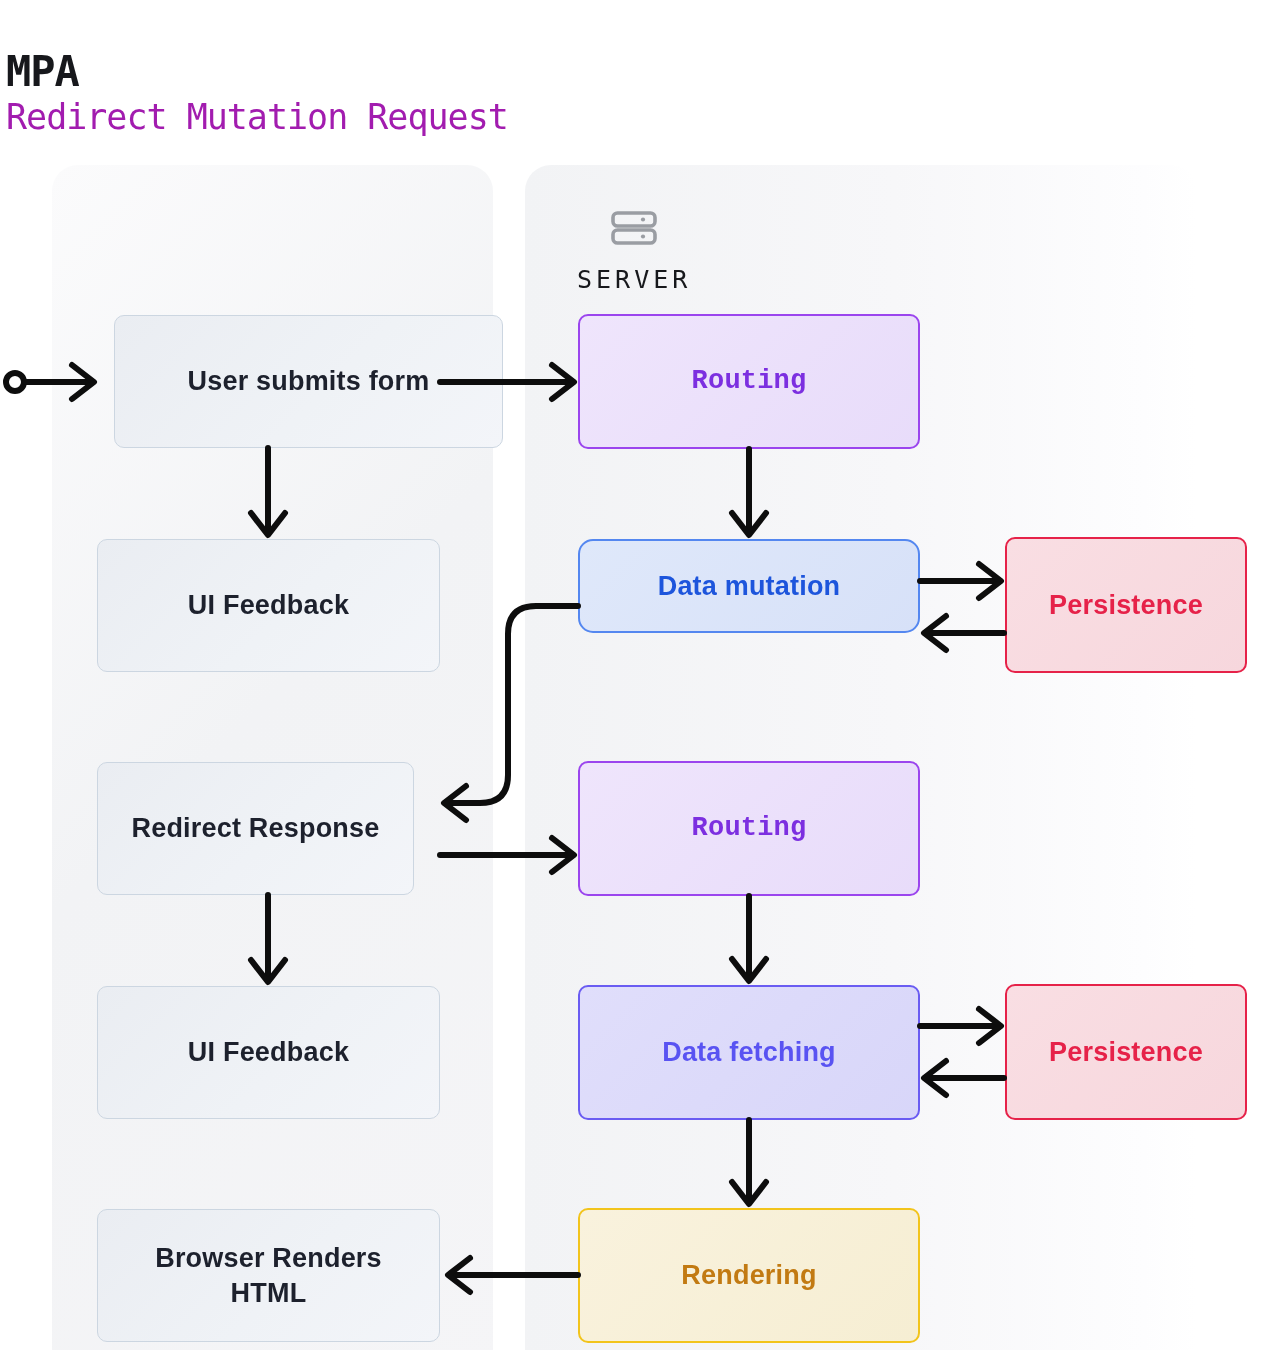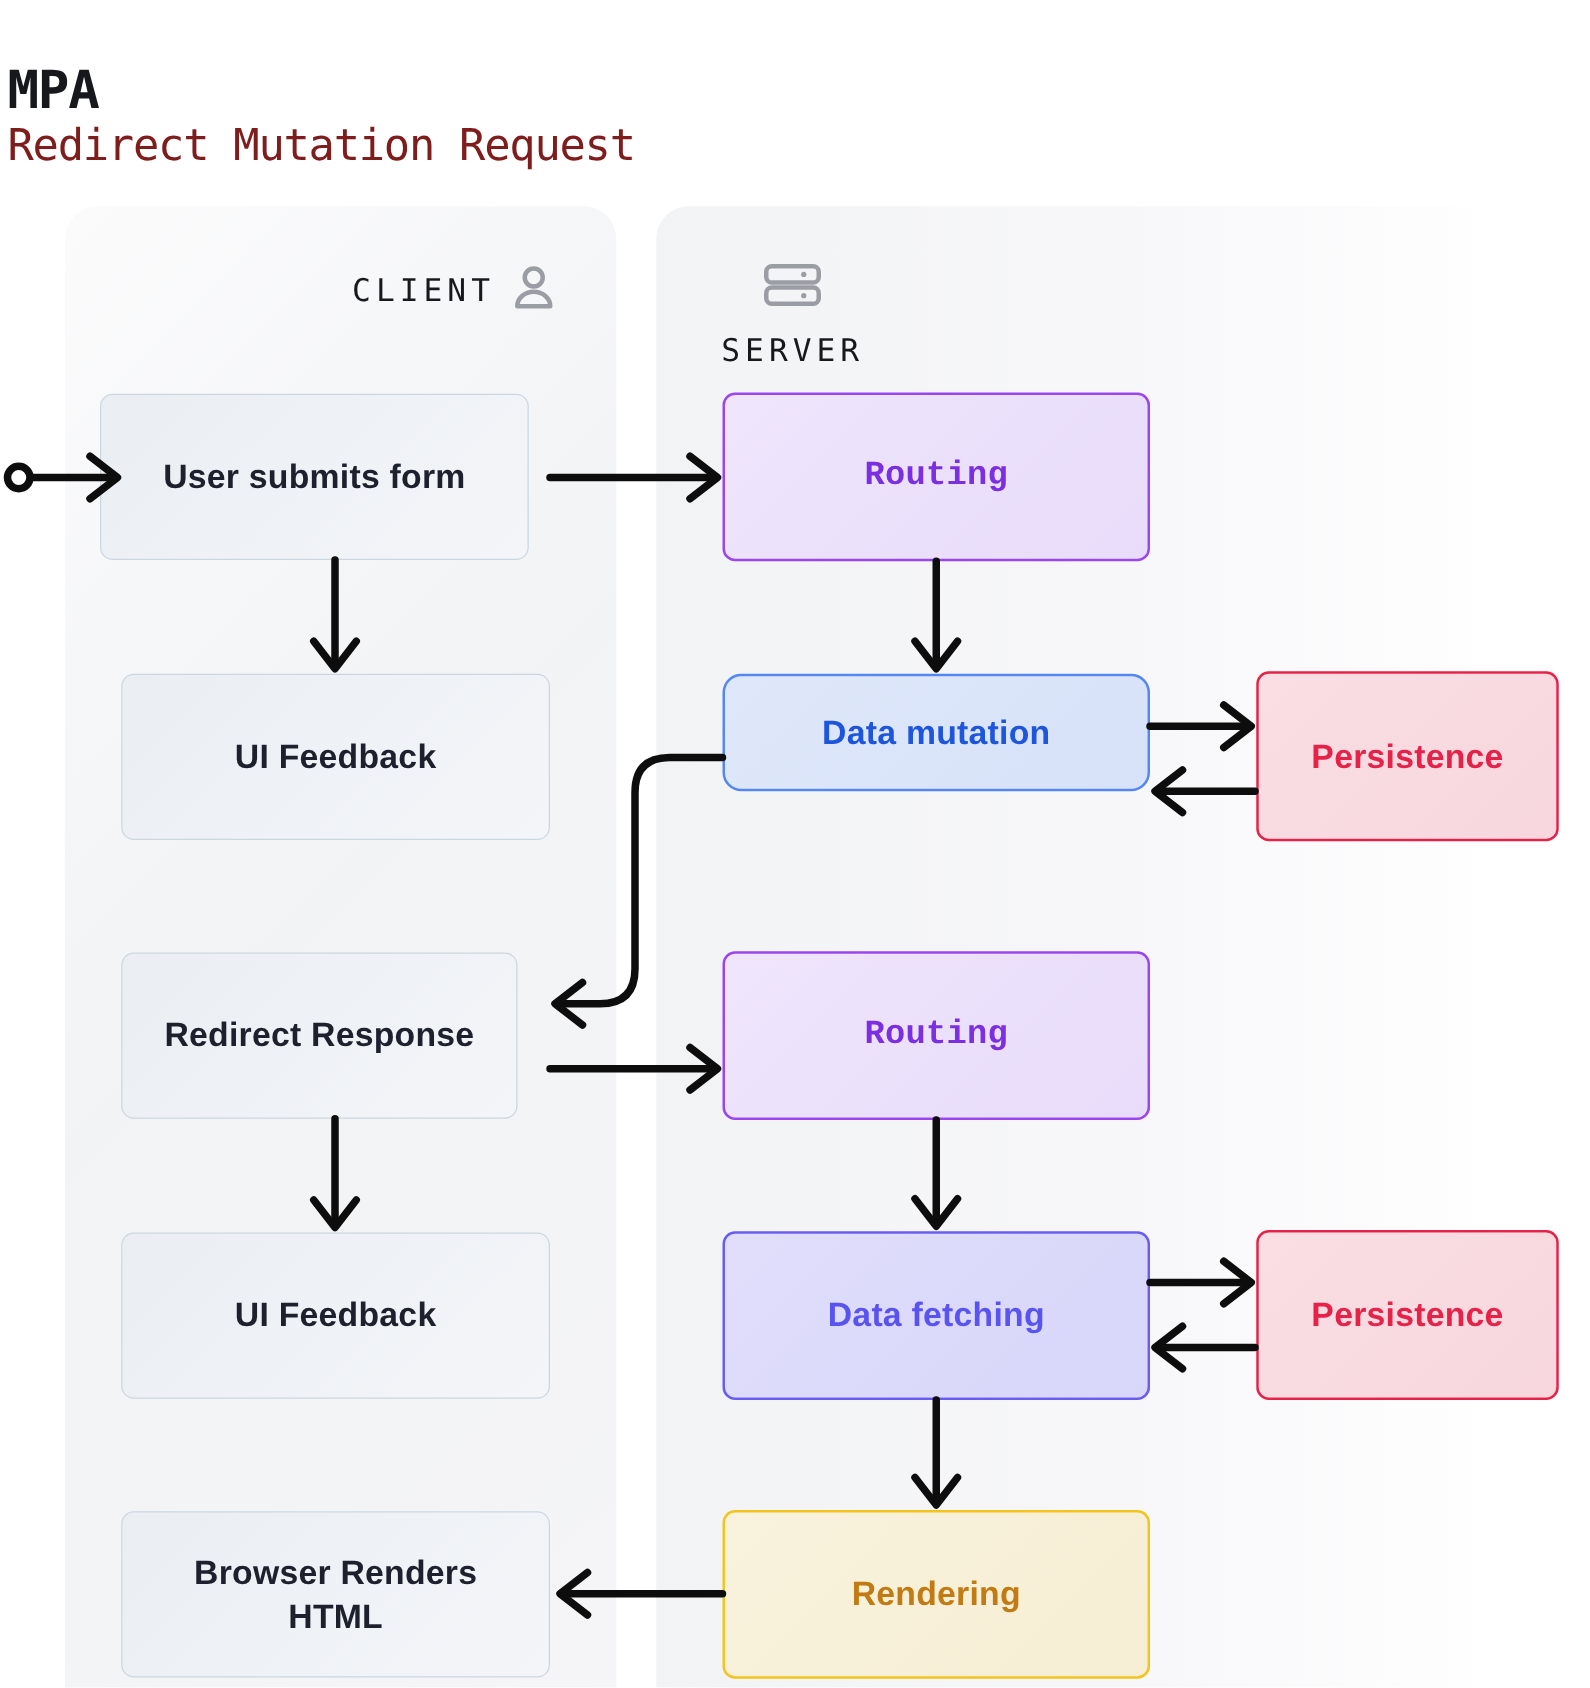--- a/index.html
+++ b/index.html
@@ -1,21 +1,21 @@
 <!DOCTYPE html>
 <html><head>
 <meta charset="utf-8">
 <style>
   html,body{margin:0;padding:0;background:#ffffff;}
   body{width:1272px;height:1350px;position:relative;font-family:"Liberation Sans",sans-serif;-webkit-font-smoothing:antialiased;}
   .canvas{position:absolute;inset:0;overflow:hidden;margin-top:45px;}
 
   
   .page-title{position:absolute;left:6px;top:2px;font-family:"DejaVu Sans Mono",monospace;font-weight:700;font-size:42px;color:#17181c;letter-spacing:-1px;}
-  .page-subtitle{position:absolute;left:6px;top:52px;font-family:"DejaVu Sans Mono",monospace;font-weight:400;font-size:35px;color:#7f1d1d;letter-spacing:-1px;}
+  .page-subtitle{position:absolute;left:6px;top:52px;font-family:"DejaVu Sans Mono",monospace;font-weight:400;font-size:35px;color:#a21caf;letter-spacing:-1px;}
 
   
   .panel{position:absolute;top:120px;height:1228px;border-radius:26px;}
   .panel.client{left:52px;width:441px;background:linear-gradient(135deg,#fbfbfc 0%,#f2f3f5 45%,#f5f5f7 100%);}
   .panel.server{left:525px;width:672px;background:linear-gradient(90deg,#f2f3f5 0%,#f7f7f9 55%,#fdfdfe 92%,#ffffff 100%);}
 
   .lane-header{position:absolute;display:flex;align-items:center;}
   .lane-header .lane-label{font-family:"DejaVu Sans Mono",monospace;font-size:25px;color:#17181c;letter-spacing:4px;}
   .client-header{top:166px;left:52px;width:393px;justify-content:flex-end;gap:13px;}
   .server-header{top:166px;left:577px;gap:16px;flex-direction:column;}
@@ -24,21 +24,21 @@
   
   .node{position:absolute;border-radius:10px;display:flex;align-items:center;justify-content:center;text-align:center;font-size:27px;font-weight:600;letter-spacing:.2px;line-height:35px;padding:0 28px;box-sizing:border-box;}
   .node.gray{background:linear-gradient(135deg,#eaedf2 0%,#eff2f6 55%,#f3f5f9 100%);border:1.5px solid #ccd6e1;color:#1d212d;}
   .node.routing{background:linear-gradient(135deg,#efe5fc 0%,#e8dcfa 100%);border:2px solid #9b45ee;color:#7c2fe0;font-family:Liberation Mono, monospace;}
   .node.mutation{background:linear-gradient(135deg,#dfe8fa 0%,#d7e1f8 100%);border:2px solid #5487f0;color:#1d55dc;}
   .node.fetching{background:linear-gradient(135deg,#e0defb 0%,#d8d6f9 100%);border:2px solid #6a5cf2;color:#5953f2;}
   .node.persistence{background:linear-gradient(135deg,#f9dee3 0%,#f7d7dd 100%);border:2px solid #e62249;color:#e62249;}
   .node.rendering{background:linear-gradient(135deg,#f9f2dd 0%,#f6eed3 100%);border:2px solid #f2c41c;color:#c27a12;}
 
   
-  .c1{left:80px;top:270px;width:343px;height:133px;}
+  .c1{left:114px;top:270px;width:389px;height:133px;}
   .c2{left:97px;top:494px;width:343px;height:133px;}
   .c3{left:97px;top:717px;width:317px;height:133px;}
   .c4{left:97px;top:941px;width:343px;height:133px;}
   .c5{left:97px;top:1164px;width:343px;height:133px;}
   
   .s1{left:578px;top:269px;width:342px;height:135px;}
   .s2{left:578px;top:494px;width:342px;height:94px;border-radius:15px;}
   .s3{left:578px;top:716px;width:342px;height:135px;}
   .s4{left:578px;top:940px;width:342px;height:135px;}
   .s5{left:578px;top:1163px;width:342px;height:135px;}
@@ -52,29 +52,20 @@
 <body>
 
 <div class="canvas">
 
   <div class="page-title">MPA</div>
   <div class="page-subtitle">Redirect Mutation Request</div>
 
   <div class="panel client"></div>
   <div class="panel server"></div>
 
-  <div class="lane-header client-header">
-    <span class="lane-label">CLIENT</span>
-    <span class="lane-icon">
-      <svg width="36" height="38" viewBox="0 0 36 38" fill="none">
-        <circle cx="18" cy="11" r="7.2" stroke="#9a9da3" stroke-width="3.6"></circle>
-        <path d="M4.8 34 a13.2 11.6 0 0 1 26.4 0 Z" stroke="#9a9da3" stroke-width="3.6" stroke-linejoin="round"></path>
-      </svg>
-    </span>
-  </div>
 
   <div class="lane-header server-header">
     <span class="lane-icon">
       <svg width="46" height="34" viewBox="0 0 46 34" fill="none">
         <rect x="2" y="2" width="42" height="13" rx="4.5" stroke="#9a9da3" stroke-width="3.6"></rect>
         <rect x="2" y="19" width="42" height="13" rx="4.5" stroke="#9a9da3" stroke-width="3.6"></rect>
         <circle cx="32" cy="8.5" r="2.1" fill="#9a9da3"></circle>
         <circle cx="32" cy="25.5" r="2.1" fill="#9a9da3"></circle>
       </svg>
     </span>

